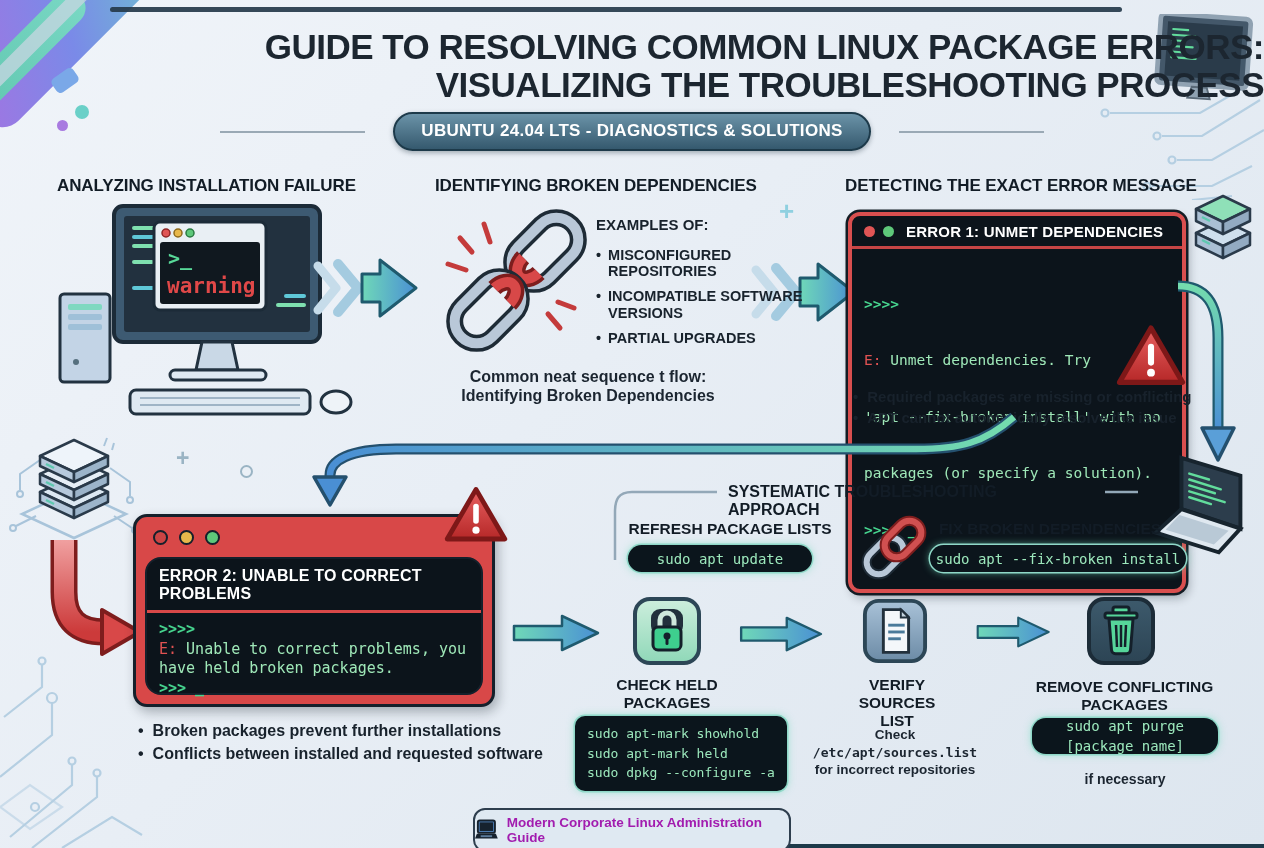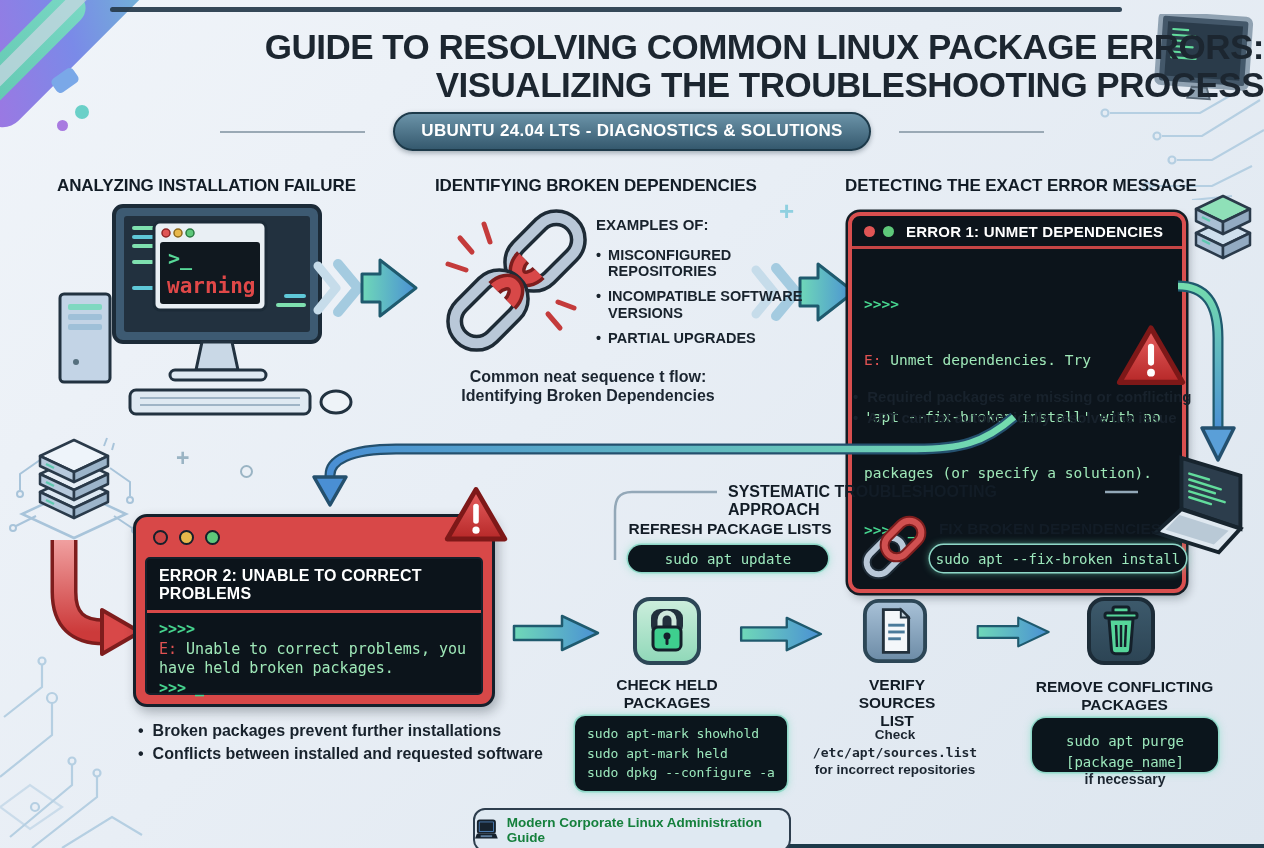--- a/index.html
+++ b/index.html
@@ -44,36 +44,36 @@
   .term-title{color:#fff;font-weight:bold;font-size:15px;letter-spacing:.2px;margin-left:4px;}
   .term1-body{padding:8px 12px 12px;font-size:14.5px;line-height:1.3;color:#9fe8b8;white-space:pre;}
   .tl{white-space:pre;}
   .prompt{color:#46d48e;font-weight:bold;}
   .tred{color:#e05252;}
   .err2{left:133px;top:514px;width:356px;background:#d84848;border:3px solid #15202b;border-radius:14px;
     box-shadow:3px 5px 12px rgba(10,20,30,.3);}
   .err2-head{height:40px;display:flex;align-items:center;gap:11px;padding-left:17px;}
   .dot2{width:15px;height:15px;border-radius:50%;border:2.5px solid #15202b;box-sizing:border-box;}
   .dot2.r{background:#cc4444;} .dot2.y{background:#e8b84b;} .dot2.g{background:#5ec87a;}
-  .err2-inner{margin:0 9px 9px;background:#0c141b;border:2px solid #15202b;border-radius:5px;height:138px;box-sizing:border-box;}
+  .err2-inner{margin:0 9px 9px;background:#0c141b;border:2px solid #15202b;border-radius:16px;height:138px;box-sizing:border-box;}
   .err2-title{color:#fff;font-weight:bold;font-size:16px;padding:8px 12px 7px;border-bottom:3px solid #d84848;letter-spacing:.2px;}
   .err2-body{padding:7px 12px;font-size:15px;line-height:1.3;color:#9fe8b8;}
   
   .ts-head{left:728px;top:483px;width:292px;text-align:left;font-size:16px;font-weight:bold;color:#121c26;}
   .step-label{text-align:center;font-weight:bold;font-size:15.5px;line-height:1.15;color:#121c26;}
   .pill{background:#0b151c;border-radius:14px;color:#9ce8bc;font-size:14px;display:flex;align-items:center;justify-content:center;
     box-shadow:0 0 0 1.5px #8fd8c8,0 0 9px rgba(110,220,190,.75);}
   .cmdbox{background:#0b151c;border-radius:10px;color:#9ce8bc;font-size:13px;line-height:1.5;padding:8px 12px;
     box-shadow:0 0 0 1.5px #8fd8c8,0 0 9px rgba(110,220,190,.75);}
   .note{text-align:center;font-weight:bold;font-size:13.5px;line-height:1.3;color:#1b2530;}
   .note .mono{font-size:13px;}
   
   .footer{left:473px;top:808px;width:318px;height:44px;border:2px solid #2e3e4e;border-radius:12px;background:#dfe9f2;
     display:flex;align-items:center;justify-content:center;gap:9px;box-sizing:border-box;}
-  .footer-label{font-size:13.5px;font-weight:bold;color:#15803d;}
+  .footer-label{font-size:13.5px;font-weight:bold;color:#a21caf;}
 </style>
 </head>
 <body>
 
 <div class="poster">
 
   <svg width="0" height="0" class="abs" aria-hidden="true">
     <defs>
       <linearGradient id="gA" x1="0" y1="0" x2="1" y2="0">
           <stop offset="0" stop-color="#6fd8b8"></stop>
@@ -403,21 +403,21 @@
       </div>
   </div>
 
   <svg class="abs" style="left:598px;top:478px;" width="560" height="92" viewBox="0 0 560 92">
     <path d="M119,14 L34,14 C20,14 17,22 17,34 L17,82" fill="none" stroke="#93a8b8" stroke-width="2.5"></path>
     <line x1="507" y1="14" x2="540" y2="14" stroke="#93a8b8" stroke-width="2.5"></line>
   </svg>
   <div class="abs ts-head">SYSTEMATIC TROUBLESHOOTING APPROACH</div>
 
   <div class="abs step-label" style="left:628px;top:520px;width:204px;">REFRESH PACKAGE LISTS</div>
-  <div class="abs pill mono" style="left:628px;top:545px;width:200px;height:27px;">sudo apt update</div>
+  <div class="abs pill mono" style="left:628px;top:545px;width:184px;height:27px;">sudo apt update</div>
 
   <svg class="abs" style="left:860px;top:515px;" width="68" height="66" viewBox="0 0 68 66">
     <g transform="translate(25,41) rotate(45)">
         <rect x="-12" y="-21" width="24" height="42" rx="12" fill="none" stroke="#1e2b36" stroke-width="10"></rect>
         <rect x="-12" y="-21" width="24" height="42" rx="12" fill="none" stroke="#b9c8d8" stroke-width="6"></rect>
       </g>
     <g transform="translate(43,24) rotate(45)">
         <rect x="-12" y="-21" width="24" height="42" rx="12" fill="none" stroke="#7e1d1d" stroke-width="10"></rect>
         <rect x="-12" y="-21" width="24" height="42" rx="12" fill="none" stroke="#d05050" stroke-width="6"></rect>
       </g>
@@ -474,21 +474,21 @@
       <rect x="19" y="17" width="32" height="5" rx="2"></rect>
       <path d="M23,23 h24 l-2.5,31 a4,4 0 0 1 -4,3.7 h-11 a4,4 0 0 1 -4,-3.7 z"></path>
     </g>
     <g stroke="#14202a" stroke-width="2.5">
         <line x1="30" y1="29" x2="31" y2="51"></line>
         <line x1="35" y1="29" x2="35" y2="51"></line>
         <line x1="40" y1="29" x2="39" y2="51"></line>
       </g>
   </svg>
   <div class="abs step-label" style="left:1027px;top:678px;width:195px;">REMOVE CONFLICTING PACKAGES</div>
-  <div class="abs pill mono" style="left:1032px;top:718px;width:186px;height:54px;flex-direction:column;line-height:1.45;justify-content:flex-end;">
+  <div class="abs pill mono" style="left:1032px;top:718px;width:186px;height:36px;flex-direction:column;line-height:1.45;">
     <div>sudo apt purge</div>
     <div>[package_name]</div>
   </div>
   <div class="abs note" style="left:1058px;top:770px;width:134px;font-size:14px;">if necessary</div>
 
   <div class="abs footer">
     <svg width="24" height="22" viewBox="0 0 24 22">
       <rect x="3" y="1" width="18" height="13" rx="2" fill="#4a7ab0" stroke="#16222e" stroke-width="2"></rect>
       <rect x="5" y="3" width="14" height="9" fill="#16222e"></rect>
       <path d="M2,15 L22,15 L24,20 L0,20 Z" fill="#16222e"></path>

